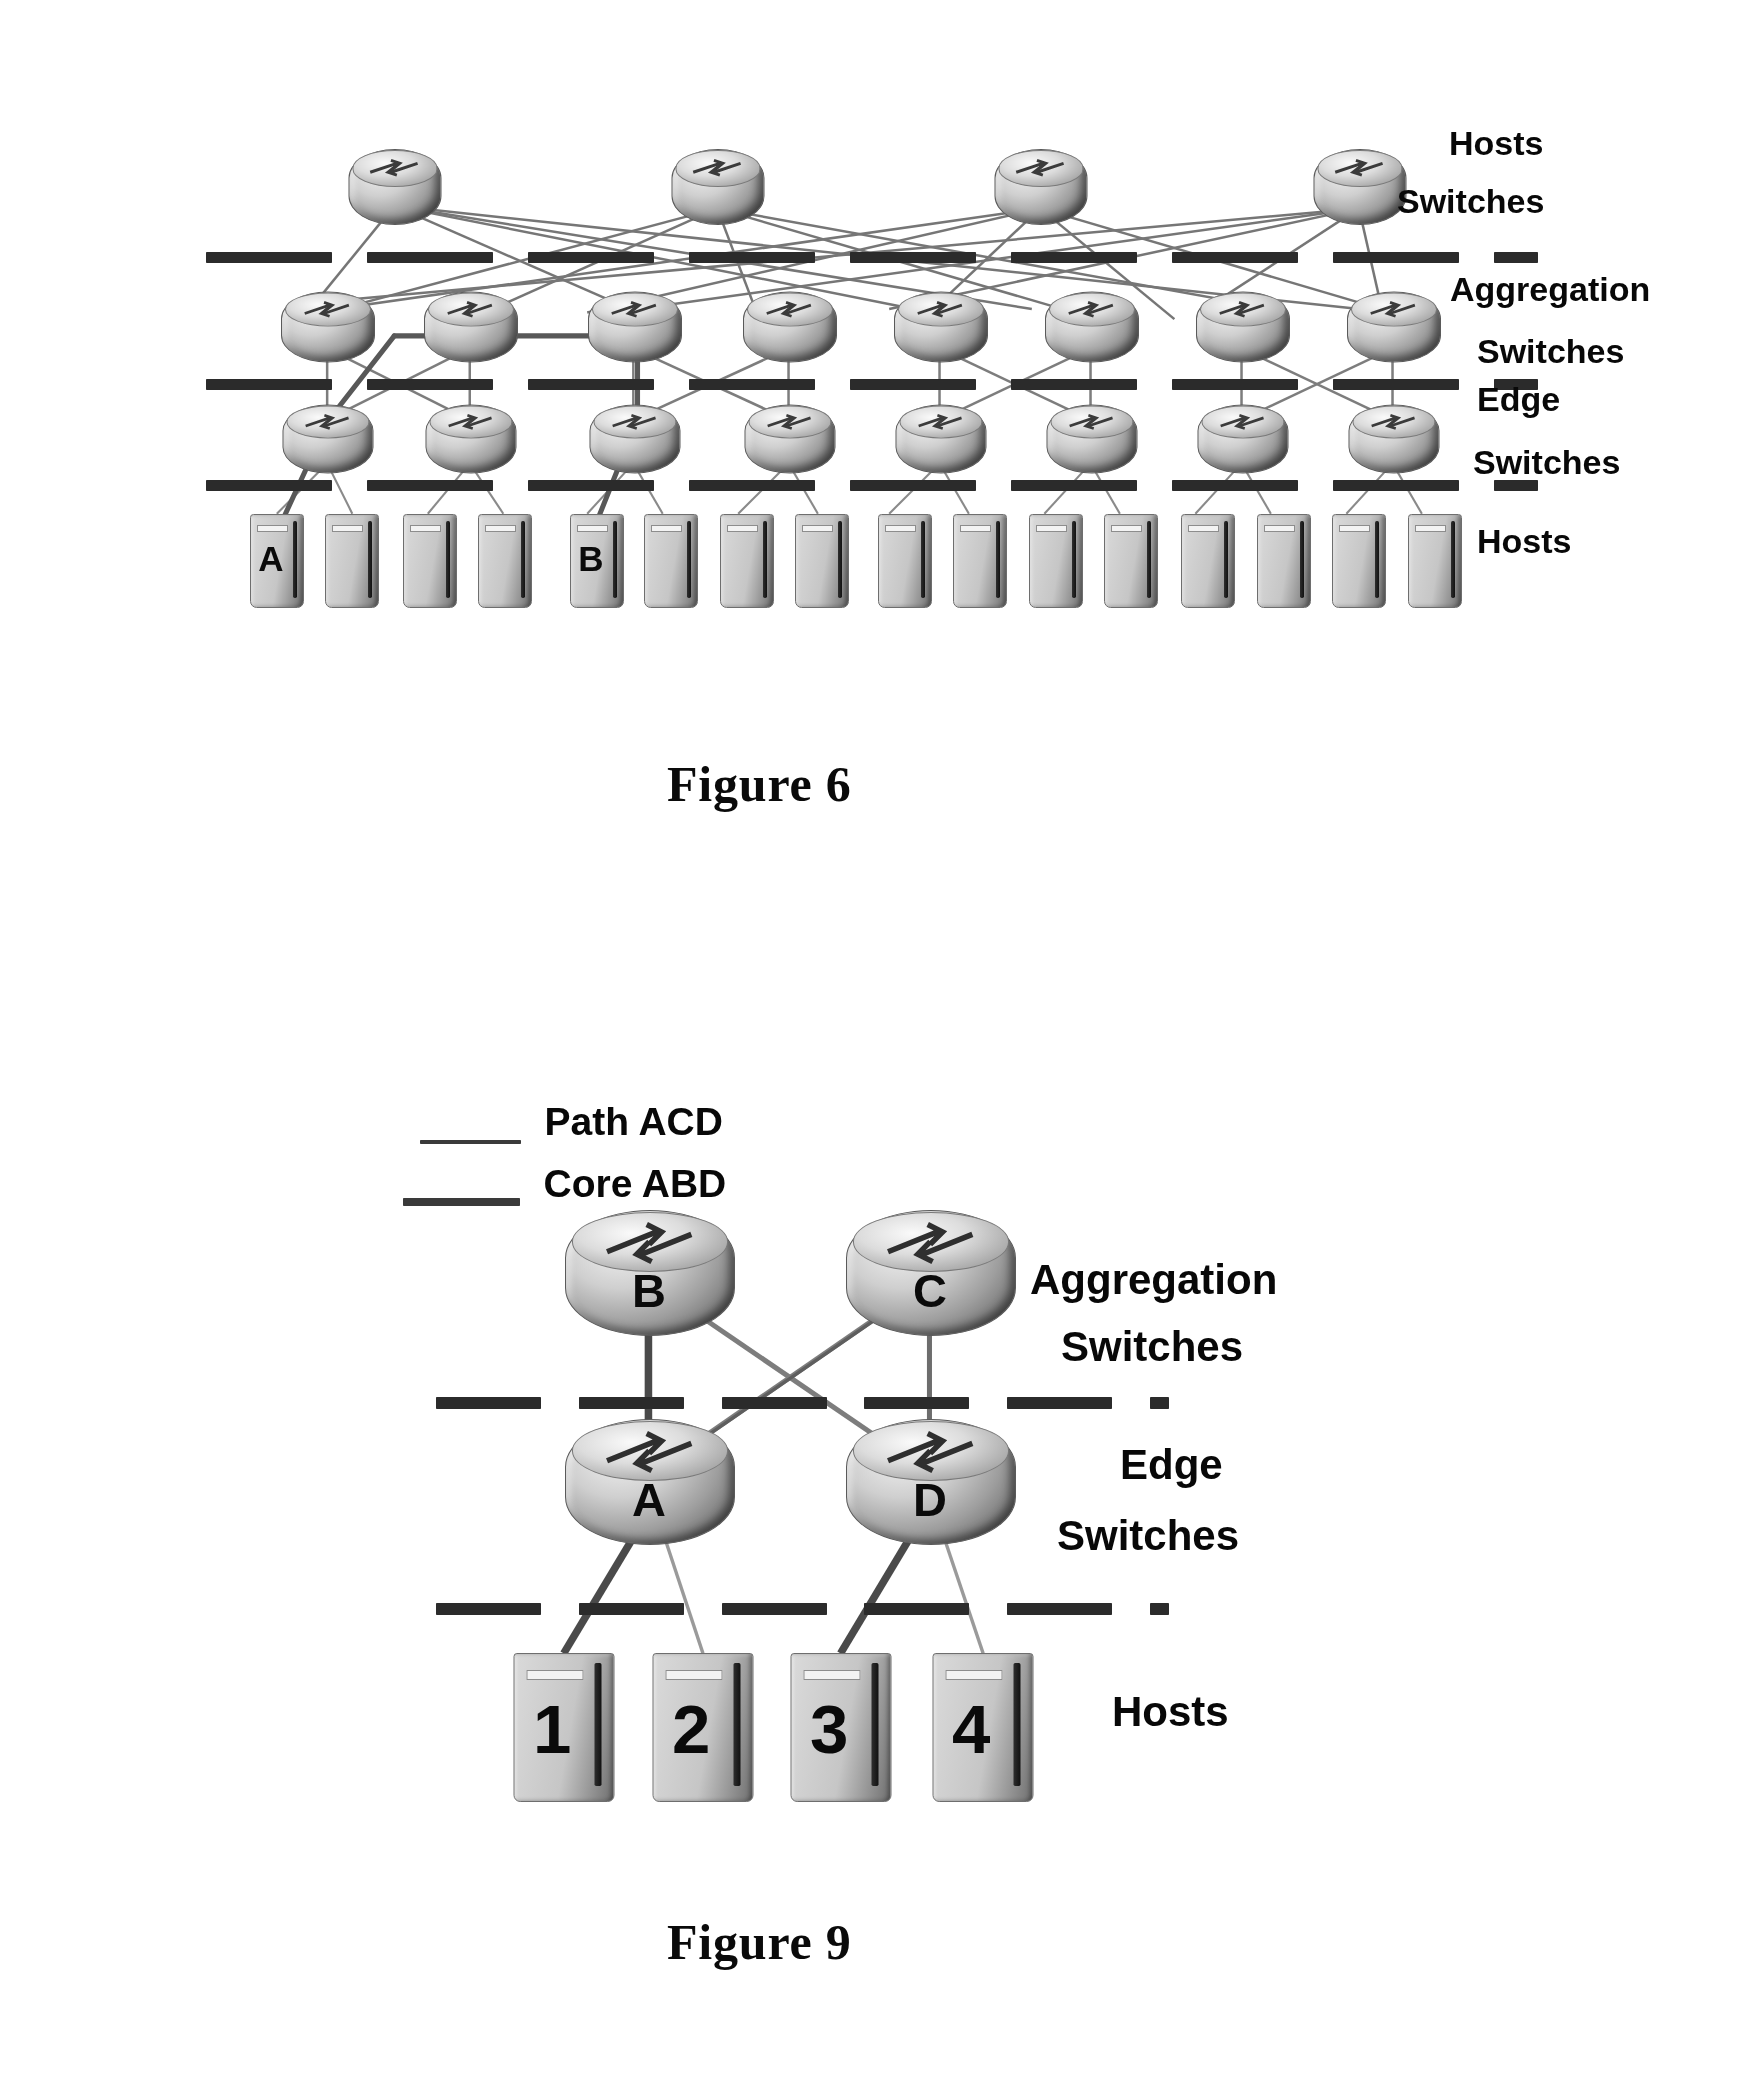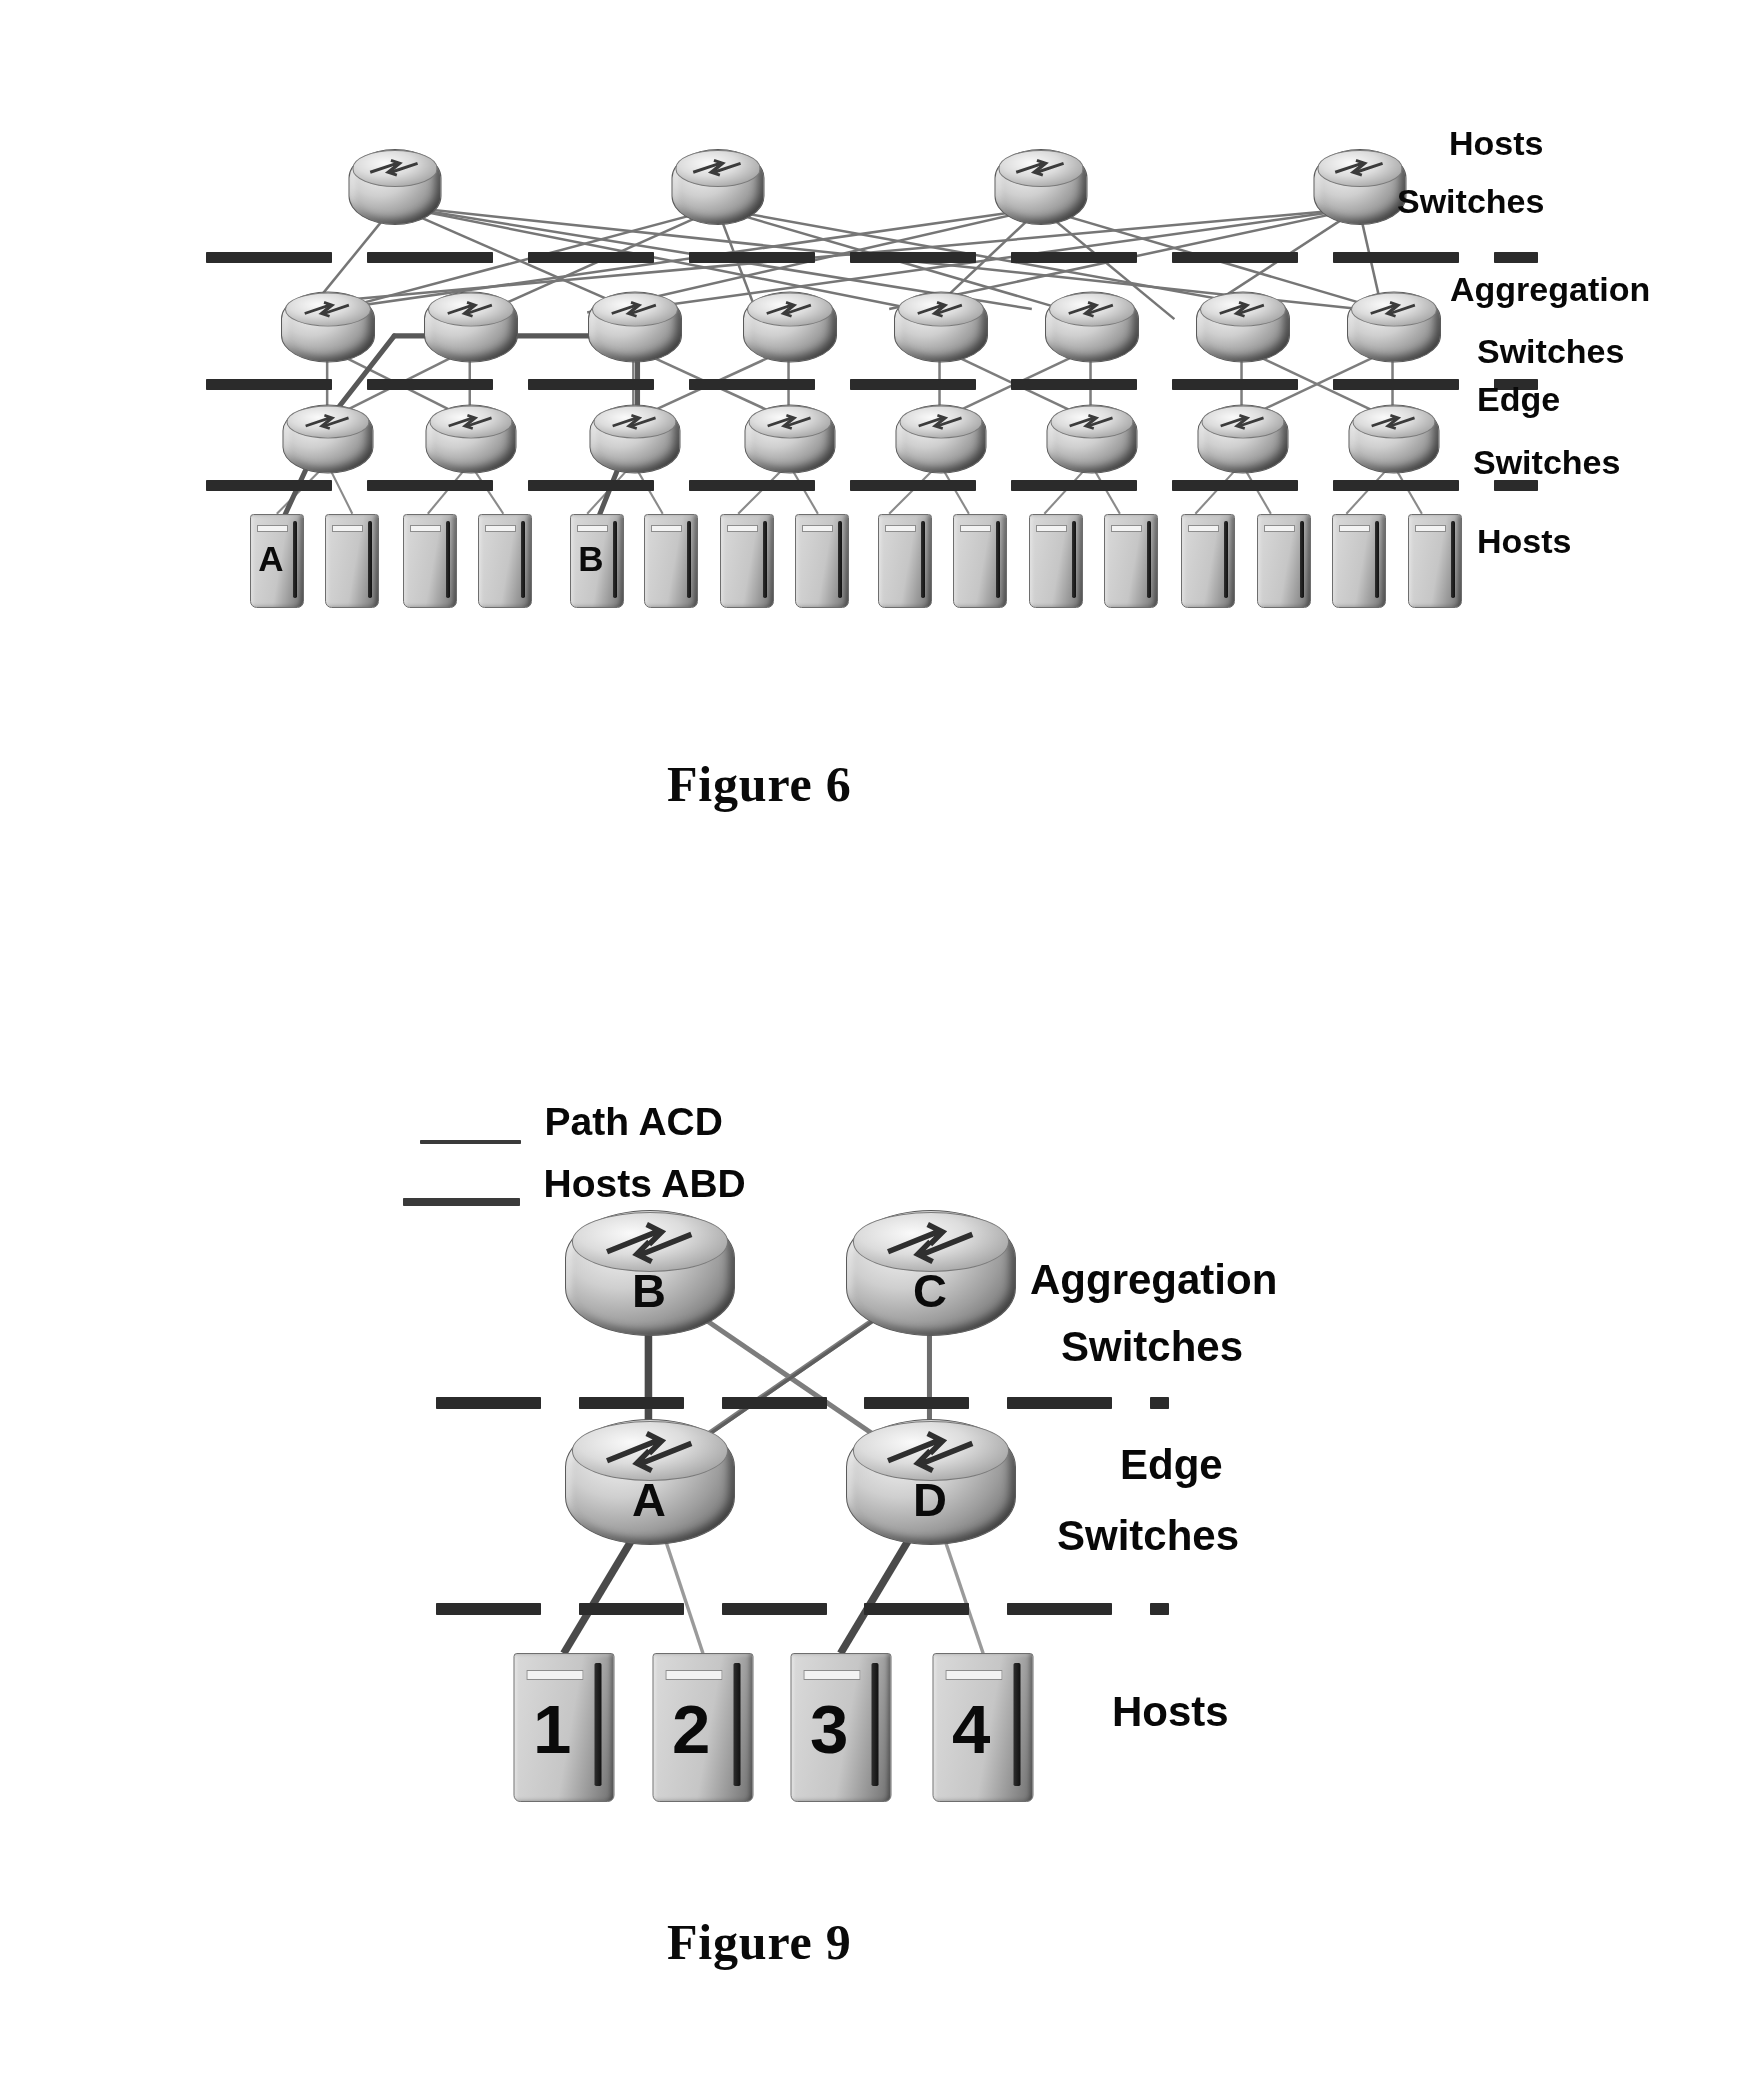--- a/index.html
+++ b/index.html
@@ -545,21 +545,21 @@
   </div>
 
   <div class="abs" style="left:0;top:1066px;width:1744px;height:1028px;">
 
     <div class="legend-row" style="left:420px;top:34px;">
       <div class="legend-swatch" style="width:101px;height:4.2px;margin-right:23.5px;"></div>
       <div class="legend-text" style="font-size:39px;">Path ACD</div>
     </div>
     <div class="legend-row" style="left:403px;top:96px;">
       <div class="legend-swatch" style="width:117px;height:7.6px;margin-right:23.5px;"></div>
-      <div class="legend-text" style="font-size:39px;">Hosts ABD</div>
+      <div class="legend-text" style="font-size:39px;">Core ABD</div>
     </div>
 
     <svg class="links" width="1744" height="1028" viewBox="0 0 2079 1225">
 
       <line x1="773" y1="300" x2="773" y2="455" stroke="#4a4a4a" stroke-width="9"></line>
 
       <line x1="1108" y1="300" x2="1108" y2="455" stroke="#6d6d6d" stroke-width="6"></line>
 
       <line x1="820" y1="288" x2="1075" y2="462" stroke="#7d7d7d" stroke-width="6"></line>
 

